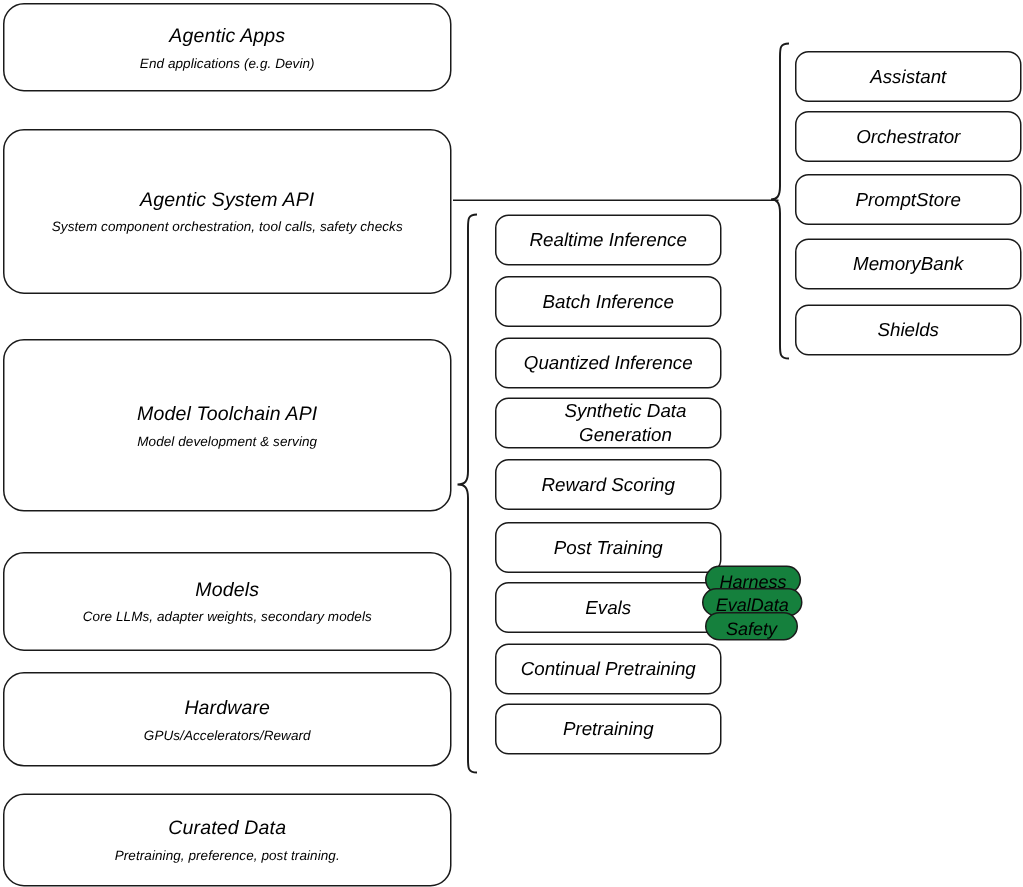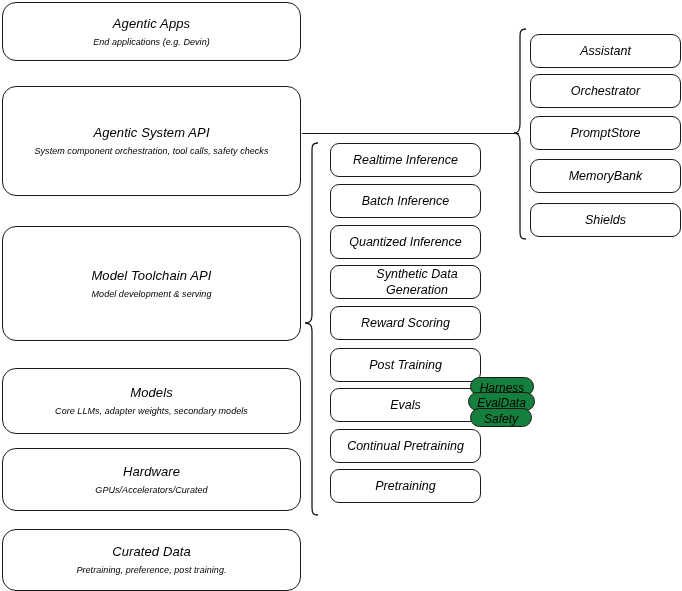--- a/index.html
+++ b/index.html
@@ -101,21 +101,21 @@
     <div class="sub">Model development &amp; serving</div>
   </div>
 
   <div class="box layer" style="top:368px;height:66px;">
     <div class="title">Models</div>
     <div class="sub">Core LLMs, adapter weights, secondary models</div>
   </div>
 
   <div class="box layer" style="top:448px;height:63px;">
     <div class="title">Hardware</div>
-    <div class="sub">GPUs/Accelerators/Curated</div>
+    <div class="sub">GPUs/Accelerators/Reward</div>
   </div>
 
   <div class="box layer" style="top:529px;height:62px;">
     <div class="title">Curated Data</div>
     <div class="sub">Pretraining, preference, post training.</div>
   </div>
 
   <div class="hline" style="left:302px;top:133px;width:217px;"></div>
 
   <div class="brace" style="left:513px;top:28px;width:14px;height:212px;">

